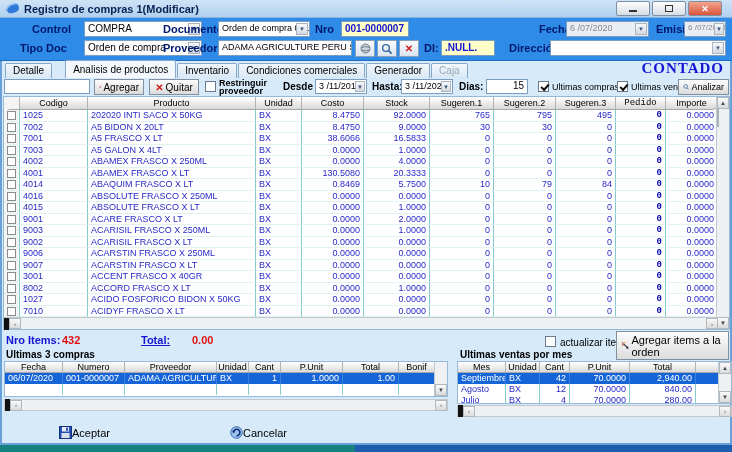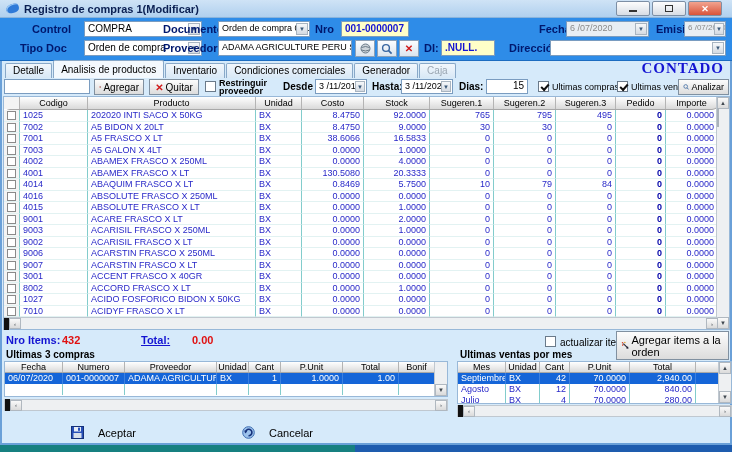--- a/index.html
+++ b/index.html
@@ -38,21 +38,21 @@
     display:flex; align-items:center; justify-content:center; font-size:6px; color:#3c5a7a; }
   .yellow { background:#ffffc8; color:#1414d2; font-weight:bold; }
   .disabled-combo { background:#e8eef4; color:#8a8a8a; }
   .iconbtn { position:absolute; width:20px; height:17px; border:1px solid #8aa0b8;
     background:linear-gradient(#fbfdff,#dbe4ee); display:flex; align-items:center; justify-content:center; }
 
   
   .tabstrip { position:absolute; left:0; top:60px; width:728px; height:18px; display:flex; align-items:flex-end; }
   .tab { height:15px; border:1px solid #88a8c8; border-bottom:none; background:linear-gradient(#f2f7fc,#d8e8f6);
     font-size:10px; color:#000; padding:1px 7px 0 7px; margin-right:1px; border-radius:2px 2px 0 0; }
-  .tab.active { height:18px; background:#f3f8fd; font-weight:normal; padding-top:3px; }
+  .tab.active { height:18px; background:#f3f8fd; font-weight:normal; padding-top:3px;margin-left:12px; }
   .tab.disabled { color:#9aa6b2; }
   .contado { position:absolute; right:6px; top:0px; font-family:"Liberation Serif", serif;
     font-size:15px; font-weight:bold; color:#1414d2; letter-spacing:1px; }
 
   
   .toolbar { position:absolute; left:0; top:78px; width:728px; height:18px; }
   .toolbar .titem { position:absolute; }
   .tinput { height:15px; background:#fff; border:1px solid #7a9cc0; font-size:10px; padding:0 3px; }
   .tbtn { height:16px; border:1px solid #8090a0; background:linear-gradient(#fcfcfc,#dcdcdc);
     font-size:10px; color:#000; display:flex; align-items:center; justify-content:center; gap:2px; padding:0 4px; }
@@ -68,21 +68,21 @@
     background:#fff; border:1px solid #98b8d8; }
   .ghead { display:flex; height:13px; background:linear-gradient(#ffffff,#d9d9d9);
     border-bottom:1px solid #a8a8a8; width:714px;border-radius:6px; }
   .ghead .hc { font-size:9px; color:#000; text-align:center; border-right:1px solid #b4b4b4;
     overflow:hidden; line-height:12px; }
   .grows { position:absolute; left:0; top:13px; width:714px; height:208px; overflow:hidden; }
   .grow { display:flex; height:11.5px;justify-content:space-between; }
   .grow .cell { font-size:9px; color:#2828c8; line-height:11px; border-right:1px solid #82cccc;
     border-bottom:1px solid #e2f2f2; overflow:hidden; white-space:nowrap; }
   .c0{width:16px;} .c1{width:68px;} .c2{width:168px;} .c3{width:46px;} .c4{width:62px;}
-  .c5{width:66px;} .c6{width:64px;} .c7{width:62px;} .c8{width:60px;} .c9{width:50px;} .c10{width:52px;}
+  .c5{width:66px;} .c6{width:64px;} .c7{width:62px;} .c8{width:60px;} .c9{width:50px;font-family:Liberation Mono, monospace;} .c10{width:52px;}
   .lft { padding-left:3px; } .num { text-align:right; padding-right:3px; }
   .c9.num { font-weight:bold; color:#0000a8; }
   .rowchk { width:9px; height:9px; border:1px solid #8a8a8a; background:#fff; display:block; margin:1px auto; }
   .c0 { background:#f4f4f4; }
 
   
   .vscroll { position:absolute; right:0; top:0; bottom:0; width:13px; background:#eef0f2; border-left:1px solid #c0c8d0; }
   .sarrow { width:12px; height:12px; background:linear-gradient(#fafafa,#dadada); border:1px solid #b0b8c0;
     font-size:6px; color:#404850; display:flex; align-items:center; justify-content:center; }
   .vthumb { width:12px; height:22px; background:linear-gradient(90deg,#f8f8f8,#cfd6dd); border:1px solid #aab2ba; }
@@ -104,21 +104,21 @@
   .strow { display:flex; height:11px; }
   .strow .cell { font-size:9px; color:#2828c8; line-height:10px; border-right:1px solid #82cccc;
     overflow:hidden; white-space:nowrap; }
   .strow.selected { background:#1565d8; }
   .strow.selected .cell { color:#fff; border-right-color:#3c80e0; }
   .lc0{width:58px;} .lc1{width:62px;} .lc2{width:92px;} .lc3{width:32px;} .lc4{width:32px;}
   .lc5{width:62px;} .lc6{width:56px;} .lc7{width:36px;}
   .rc0{width:48px;} .rc1{width:34px;} .rc2{width:30px;} .rc3{width:60px;} .rc4{width:66px;} .rc5{width:24px;}
 
   
-  .footer-btn { position:absolute; display:flex; align-items:center; gap:14px; font-size:11px; color:#000;margin-left:12px; }
+  .footer-btn { position:absolute; display:flex; align-items:center; gap:0; font-size:11px; color:#000; }
 
   
   .taskbar { position:absolute; left:0; top:445px; width:732px; height:7px; display:flex; }
   .tseg1 { width:355px; background:#178080; }
   .tseg2 { width:377px; background:#1e5cae; }
 
   svg { display:block; }
 </style>
 </head>
 <body>

